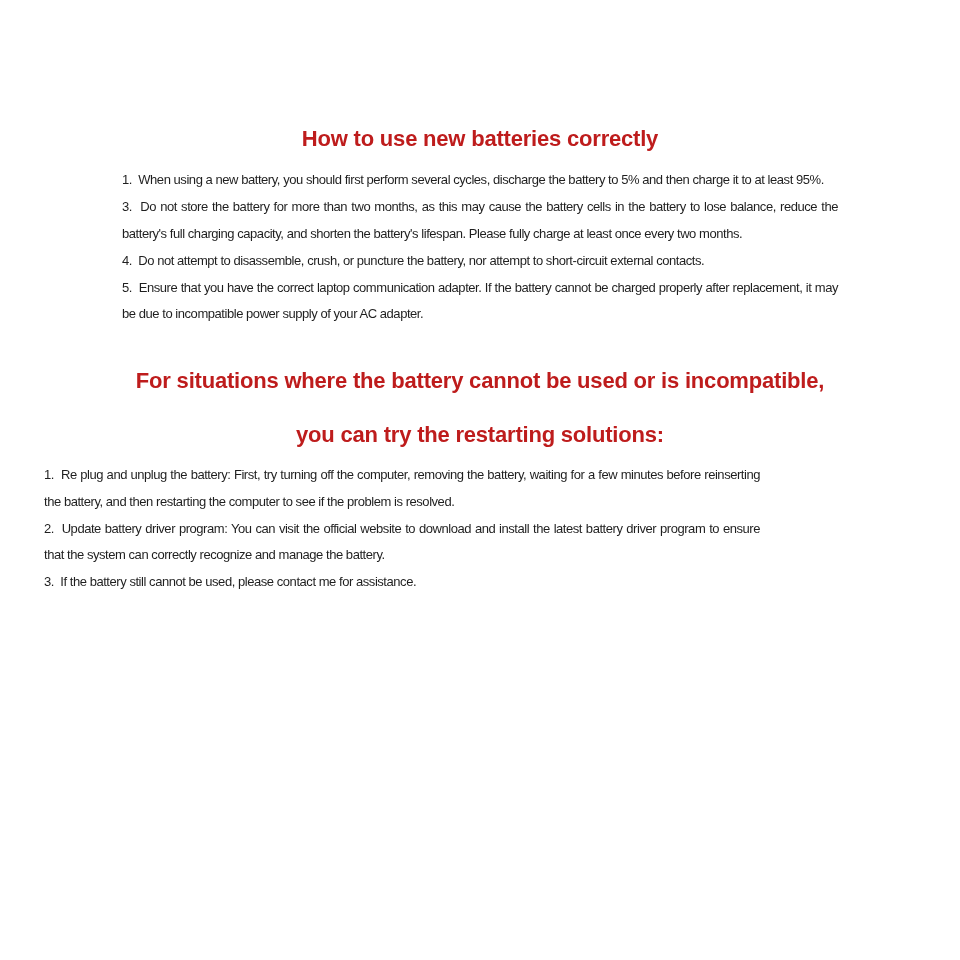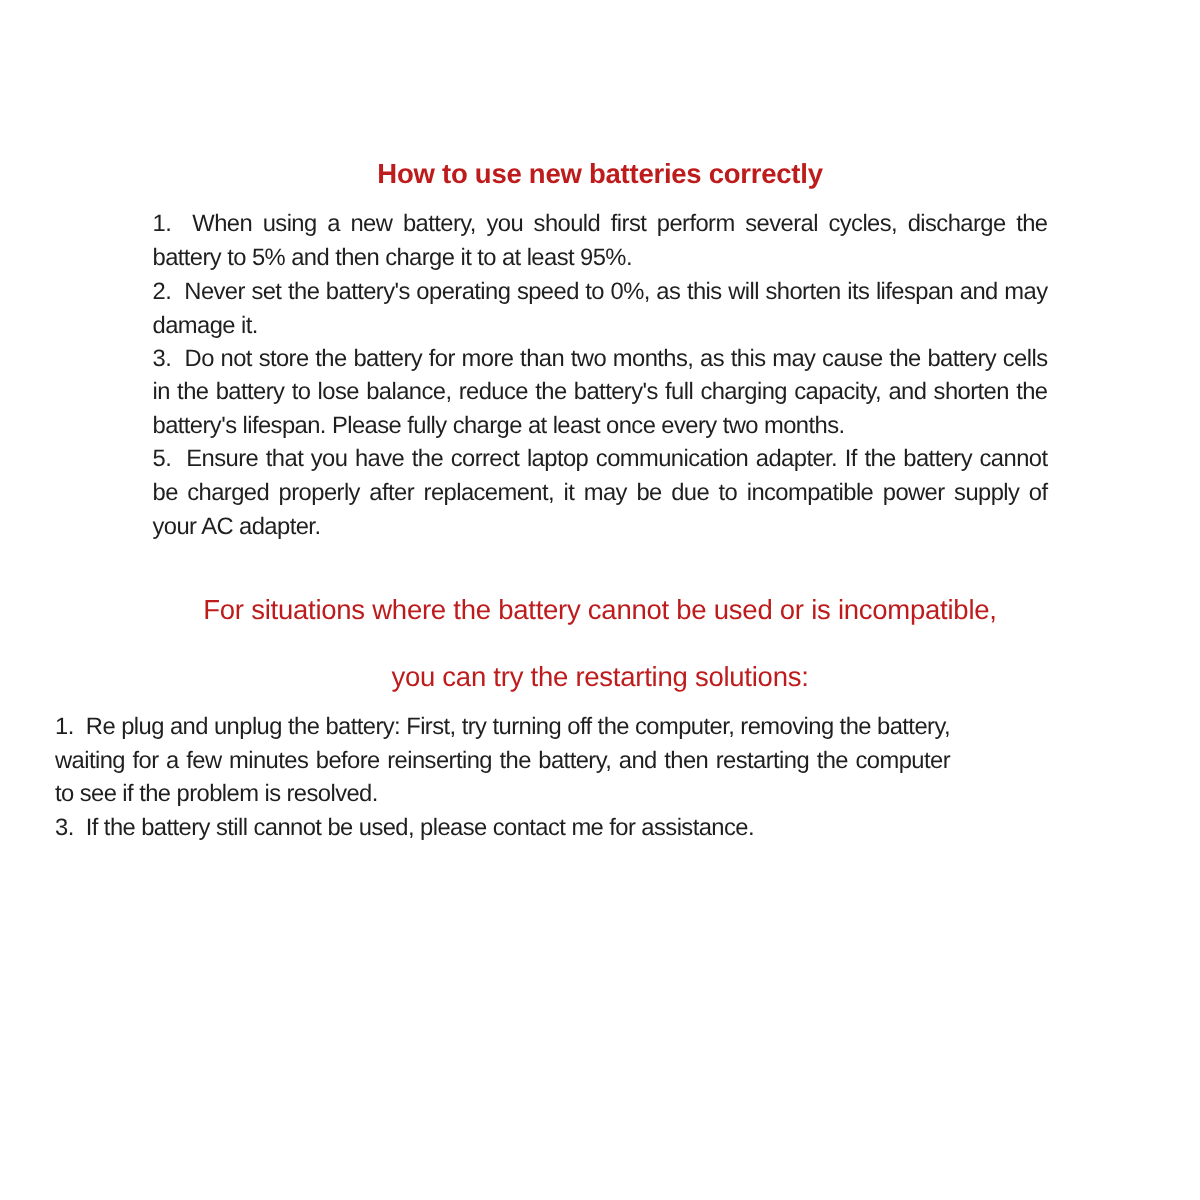--- a/index.html
+++ b/index.html
@@ -27,55 +27,56 @@
     font-weight: bold;
     color: var(--heading-color);
     text-align: center;
     margin: 0 0 15px 0;
     letter-spacing: -0.2px;
     line-height: 1.2;
   }
   .body-text {
     width: 716px;
     margin: 0 auto;
-    font-size: 19px;
+    font-size: 13px;
     line-height: 26.8px;
     text-align: justify;
     letter-spacing: -0.45px;
   }
   .body-text p { margin: 0; }
   .sub-title {
     font-size: 22px;
-    font-weight: normal;
+    font-weight: bold;
     color: var(--heading-color);
     text-align: center;
     letter-spacing: -0.2px;
     line-height: 26.4px;
     margin: 0;
   }
   .sub-title.first { margin-top: 40px; }
   .sub-title.second { margin-top: 27px; }
   .body-text.solutions { margin-top: 14px; margin-left: 44px; }
 </style>
 </head>
 <body>
 
 <div class="page">
 
   <h1 class="main-title">How to use new batteries correctly</h1>
 
   <div class="body-text">
       <p>1.&nbsp; When using a new battery, you should first perform several cycles, discharge the battery to 5% and then charge it to at least 95%.</p>
-      <p>2.&nbsp; Never set the battery's operating speed to 0%, as this will shorten its lifespan and may damage it.</p>
       <p>3.&nbsp; Do not store the battery for more than two months, as this may cause the battery cells in the battery to lose balance, reduce the battery's full charging capacity, and shorten the battery's lifespan. Please fully charge at least once every two months.</p>
+      <p>4.&nbsp; Do not attempt to disassemble, crush, or puncture the battery, nor attempt to short-circuit external contacts.</p>
       <p>5.&nbsp; Ensure that you have the correct laptop communication adapter. If the battery cannot be charged properly after replacement, it may be due to incompatible power supply of your AC adapter.</p>
     </div>
 
   <h2 class="sub-title first">For situations where the battery cannot be used or is incompatible,</h2>
 
   <h2 class="sub-title second">you can try the restarting solutions:</h2>
 
   <div class="body-text solutions">
       <p>1.&nbsp; Re plug and unplug the battery: First, try turning off the computer, removing the battery, waiting for a few minutes before reinserting the battery, and then restarting the computer to see if the problem is resolved.</p>
+      <p>2.&nbsp; Update battery driver program: You can visit the official website to download and install the latest battery driver program to ensure that the system can correctly recognize and manage the battery.</p>
       <p>3.&nbsp; If the battery still cannot be used, please contact me for assistance.</p>
     </div>
 
 </div>
 
 </body></html>

